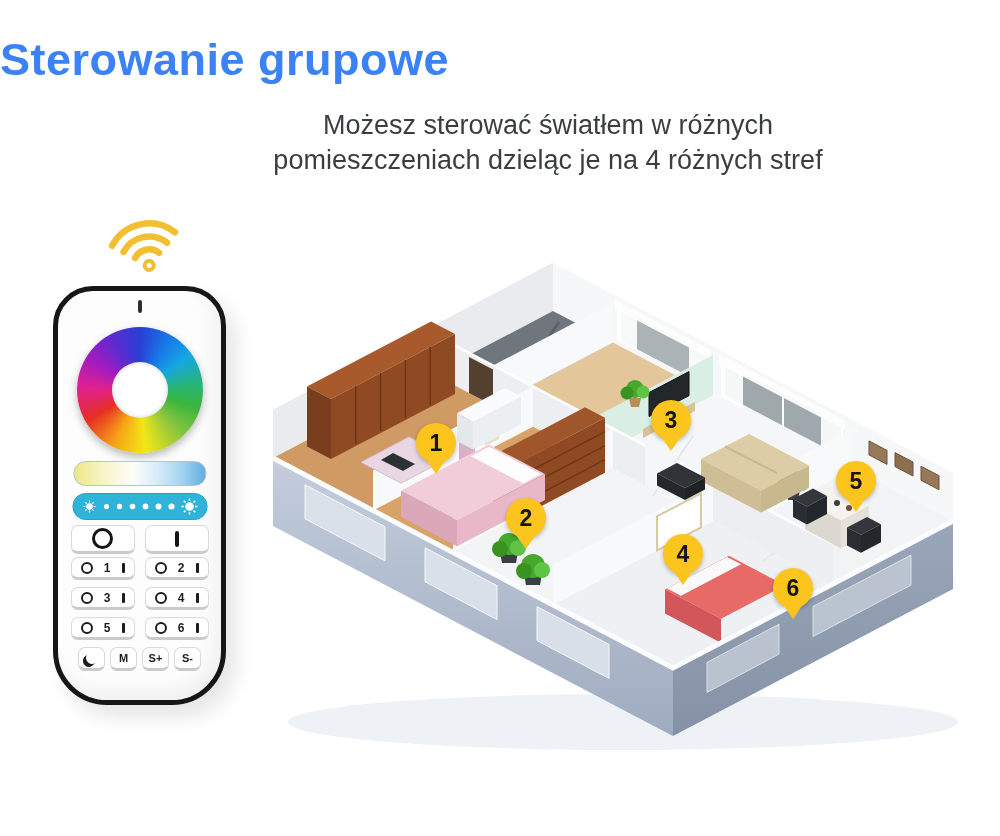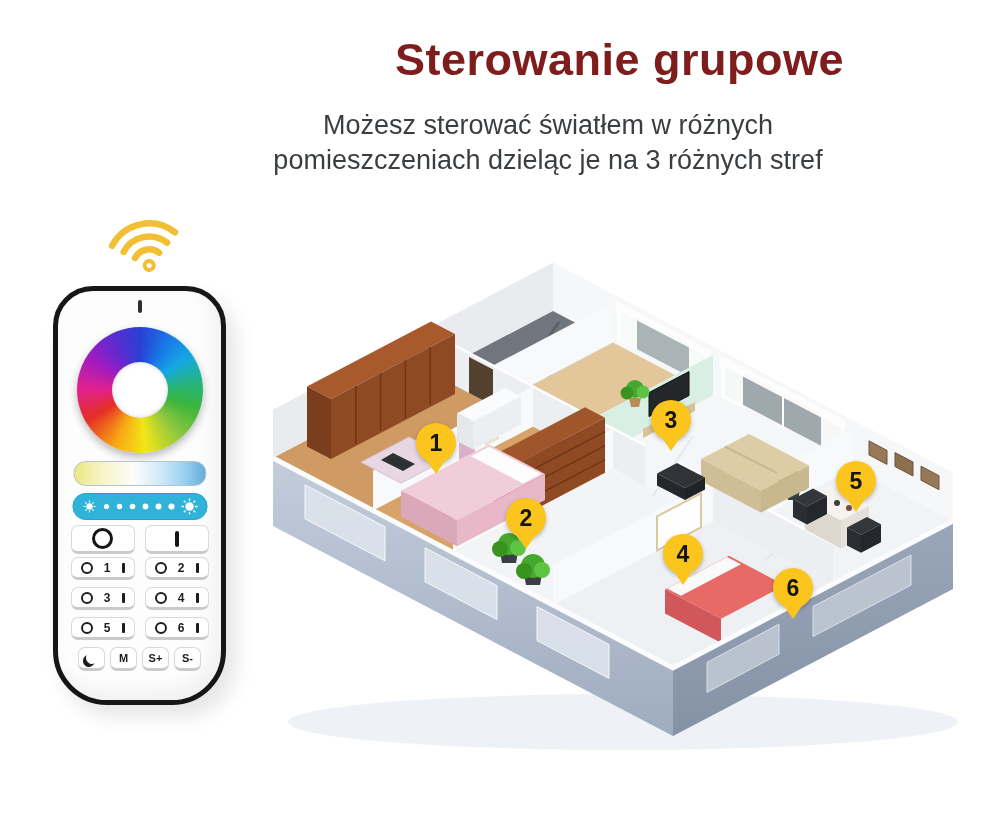--- a/index.html
+++ b/index.html
@@ -1,22 +1,22 @@
 <!DOCTYPE html>
 <html><head>
 <meta charset="utf-8">
 <style>
   html,body{margin:0;padding:0;background:#ffffff;}
   body{width:1000px;height:836px;position:relative;overflow:hidden;
        font-family:"Liberation Sans","DejaVu Sans",sans-serif;}
   .page{position:absolute;inset:0;background:#ffffff;}
 
   
-  .title{position:absolute;top:34px;left:0;width:844px;text-align:right;
-         font-size:45px;font-weight:700;letter-spacing:.5px;color:#7f1d1d;}
+  .title{position:absolute;top:34px;left:0;width:844px;text-align:left;
+         font-size:45px;font-weight:700;letter-spacing:.5px;color:#3b82f6;}
   .subtitle{position:absolute;top:108px;left:0;width:1000px;text-align:center;
             font-size:27px;font-weight:400;color:#3a3e41;line-height:1.30;padding-left:48px;}
 
   
   .wifi{position:absolute;left:96px;top:208px;width:96px;height:66px;
         transform:rotate(-12deg);}
 
   
   .remote{position:absolute;left:53px;top:286px;width:173px;height:419px;
           box-sizing:border-box;background:#fdfdfd;border:5px solid #161616;
@@ -73,21 +73,21 @@
        border-right:11px solid transparent;border-top:16px solid #fcc51d;}
 </style>
 </head>
 <body>
 
 <div class="page">
 
   <div class="title">Sterowanie grupowe</div>
   <div class="subtitle">
     <span>Możesz sterować światłem w różnych</span><br>
-    <span>pomieszczeniach dzieląc je na 3 różnych stref</span>
+    <span>pomieszczeniach dzieląc je na 4 różnych stref</span>
   </div>
 
   <svg class="wifi" viewBox="0 0 92 66">
     <g stroke="#f2bf33" stroke-width="6.5" stroke-linecap="round" fill="none">
       <path d="M33.7,47.7 A16,16 0 0 1 58.3,47.7"></path>
       <path d="M23.8,39.4 A29,29 0 0 1 68.2,39.4"></path>
       <path d="M13.8,31.0 A42,42 0 0 1 78.2,31.0"></path>
     </g>
     <circle cx="46" cy="58" r="4.5" fill="none" stroke="#f2bf33" stroke-width="4"></circle>
   </svg>

